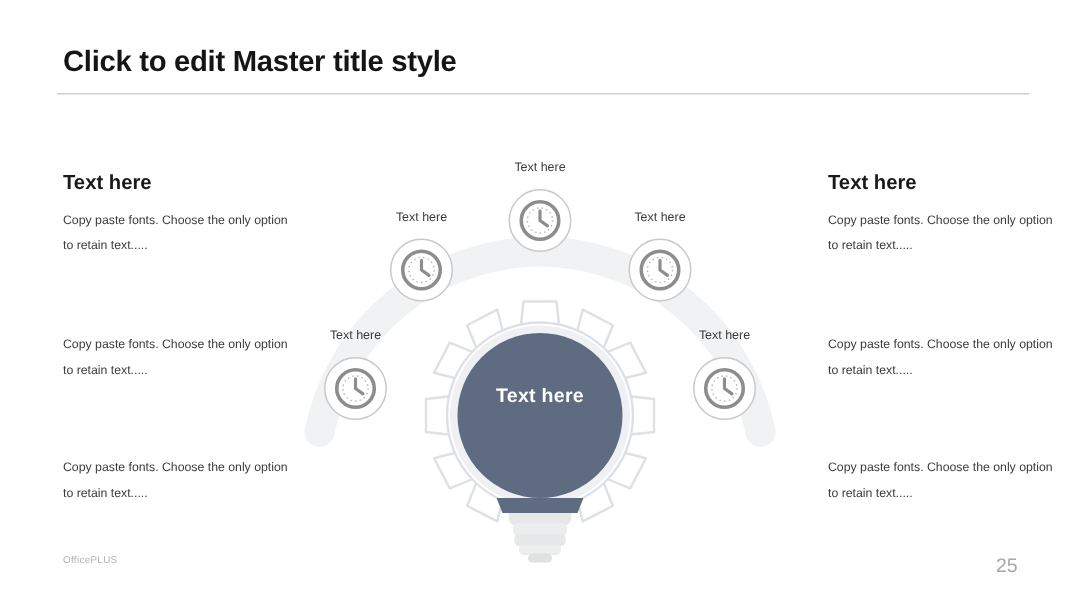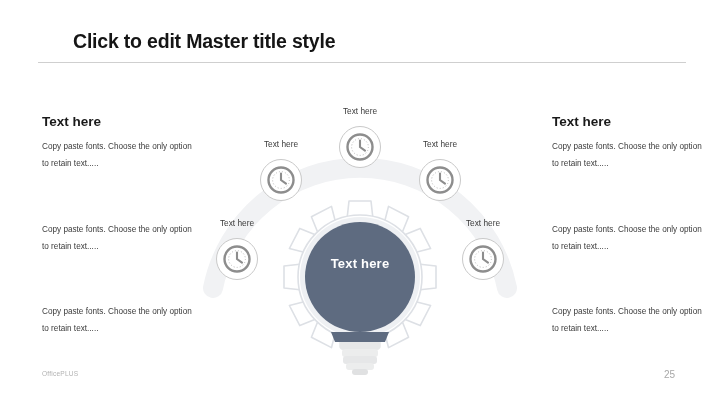--- a/index.html
+++ b/index.html
@@ -23,21 +23,20 @@
   
   .title {
     position: absolute;
     left: 42px;
     top: 30px;
     font-size: 19.5px;
     font-weight: bold;
     color: #151515;
     letter-spacing: -0.2px;
     white-space: nowrap;
-    margin-left: 31px;
   }
   .title-rule {
     position: absolute;
     left: 38px;
     top: 62px;
     width: 648px;
     height: 1px;
     background: #cfcfcf;
   }
 
@@ -107,21 +106,21 @@
     left: 42px;
     top: 370px;
     font-size: 6.6px;
     color: #b2b2b2;
     letter-spacing: 0.2px;
   }
   .footer-page {
     position: absolute;
     left: 664px;
     top: 369px;
-    font-size: 10px;
+    font-size: 13px;
     color: #a8a8a8;
   }
 </style>
 </head>
 <body>
 
 <div class="slide">
 
   <div class="title">Click to edit Master title style</div>
   <div class="title-rule"></div>

